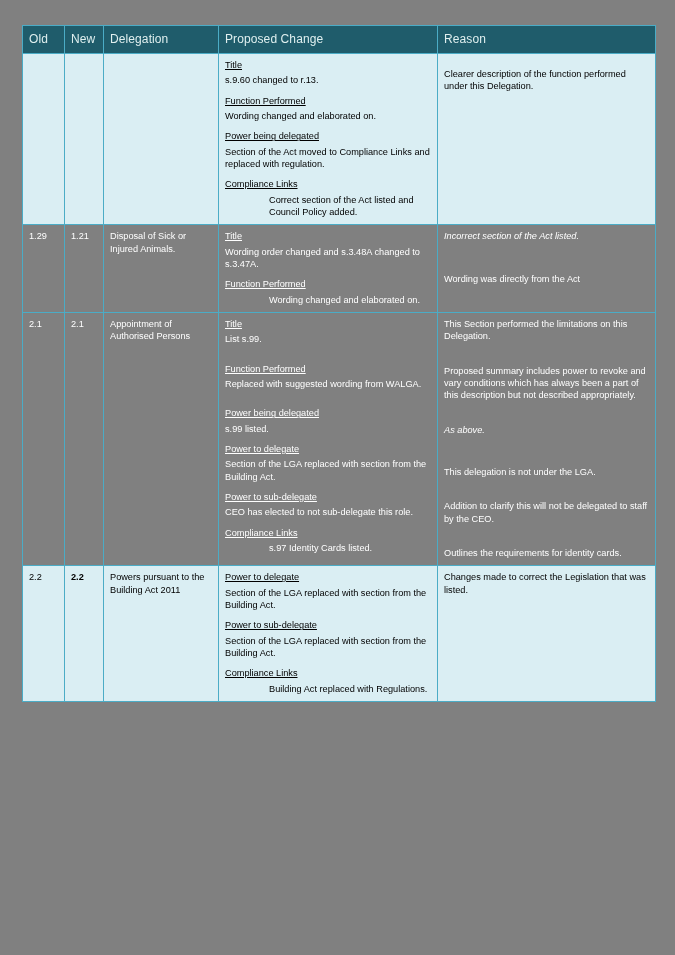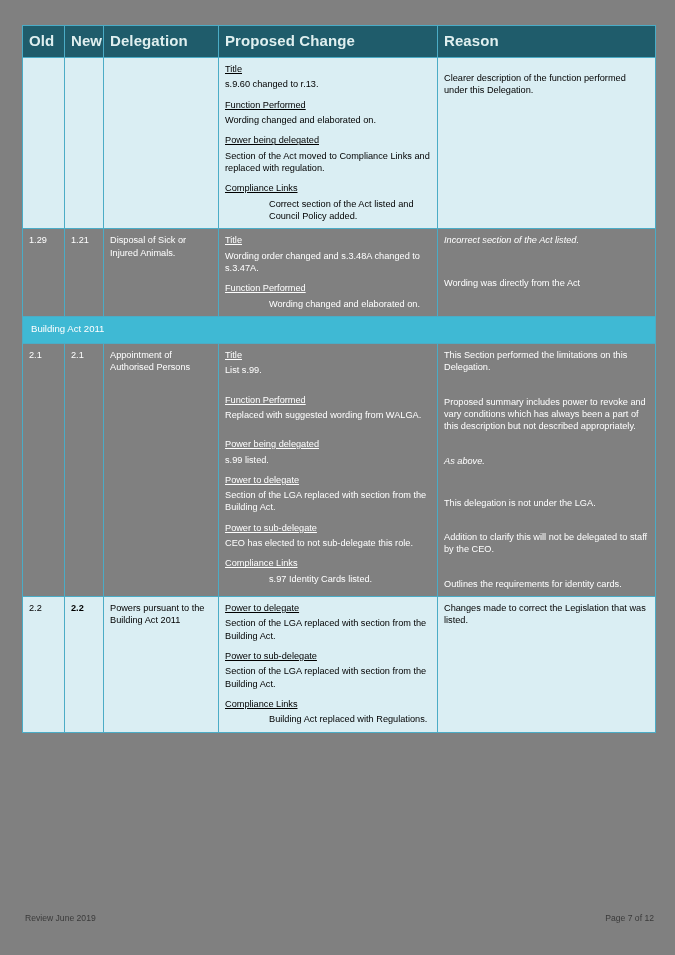--- a/index.html
+++ b/index.html
@@ -31,22 +31,22 @@
   table.deleg td, table.deleg th {
     border: 1px solid #4bacc6;
     vertical-align: top;
     padding: 5px 6px 6px 6px;
     background: #daeef3;
     box-sizing: border-box;
   }
   thead th {
     background: #1f5c6b !important;
     color: #dfefef;
-    font-weight: bold;
-    font-size: 15px;
+    font-weight: normal;
+    font-size: 12px;
     text-align: left;
     padding: 7px 7px 8px 7px;
     border-color: #1f5c6b;
     border-bottom: 1px solid #4bacc6;
     letter-spacing: 0.1px;
   }
   col.c-old    { width: 42px; }
   col.c-new    { width: 39px; }
   col.c-deleg  { width: 115px; }
   col.c-change { width: 219px; }
@@ -152,23 +152,20 @@
           <span class="txt">Wording order changed and s.3.48A changed to s.3.47A.</span>
           <span class="lbl">Function Performed</span>
           <span class="txt">Wording changed and elaborated on.</span>
         </td>
         <td>
           <span class="reason-p spaced2">Incorrect section of the Act listed.</span>
           <span class="reason-p">Wording was directly from the Act</span>
         </td>
       </tr>
 
-      <tr class="section">
-        <td colspan="5">Building Act 2011</td>
-      </tr>
 
       <tr class="shaded">
         <td class="num">2.1</td>
         <td class="num">2.1</td>
         <td>Appointment of Authorised Persons</td>
         <td>
           <span class="lbl">Title</span>
           <span class="txt">List s.99.</span>
           <span class="gap"></span>
           <span class="lbl">Function Performed</span>
@@ -206,18 +203,14 @@
           <span class="txt">Building Act replaced with Regulations.</span>
         </td>
         <td>
           <span class="reason-p">Changes made to correct the Legislation that was listed.</span>
         </td>
       </tr>
 
     </tbody>
   </table>
 
-  <div class="footer">
-    <span class="left">Review June 2019</span>
-    <span class="right">Page 7 of 12</span>
-  </div>
 
 </div>
 
 </body></html>

